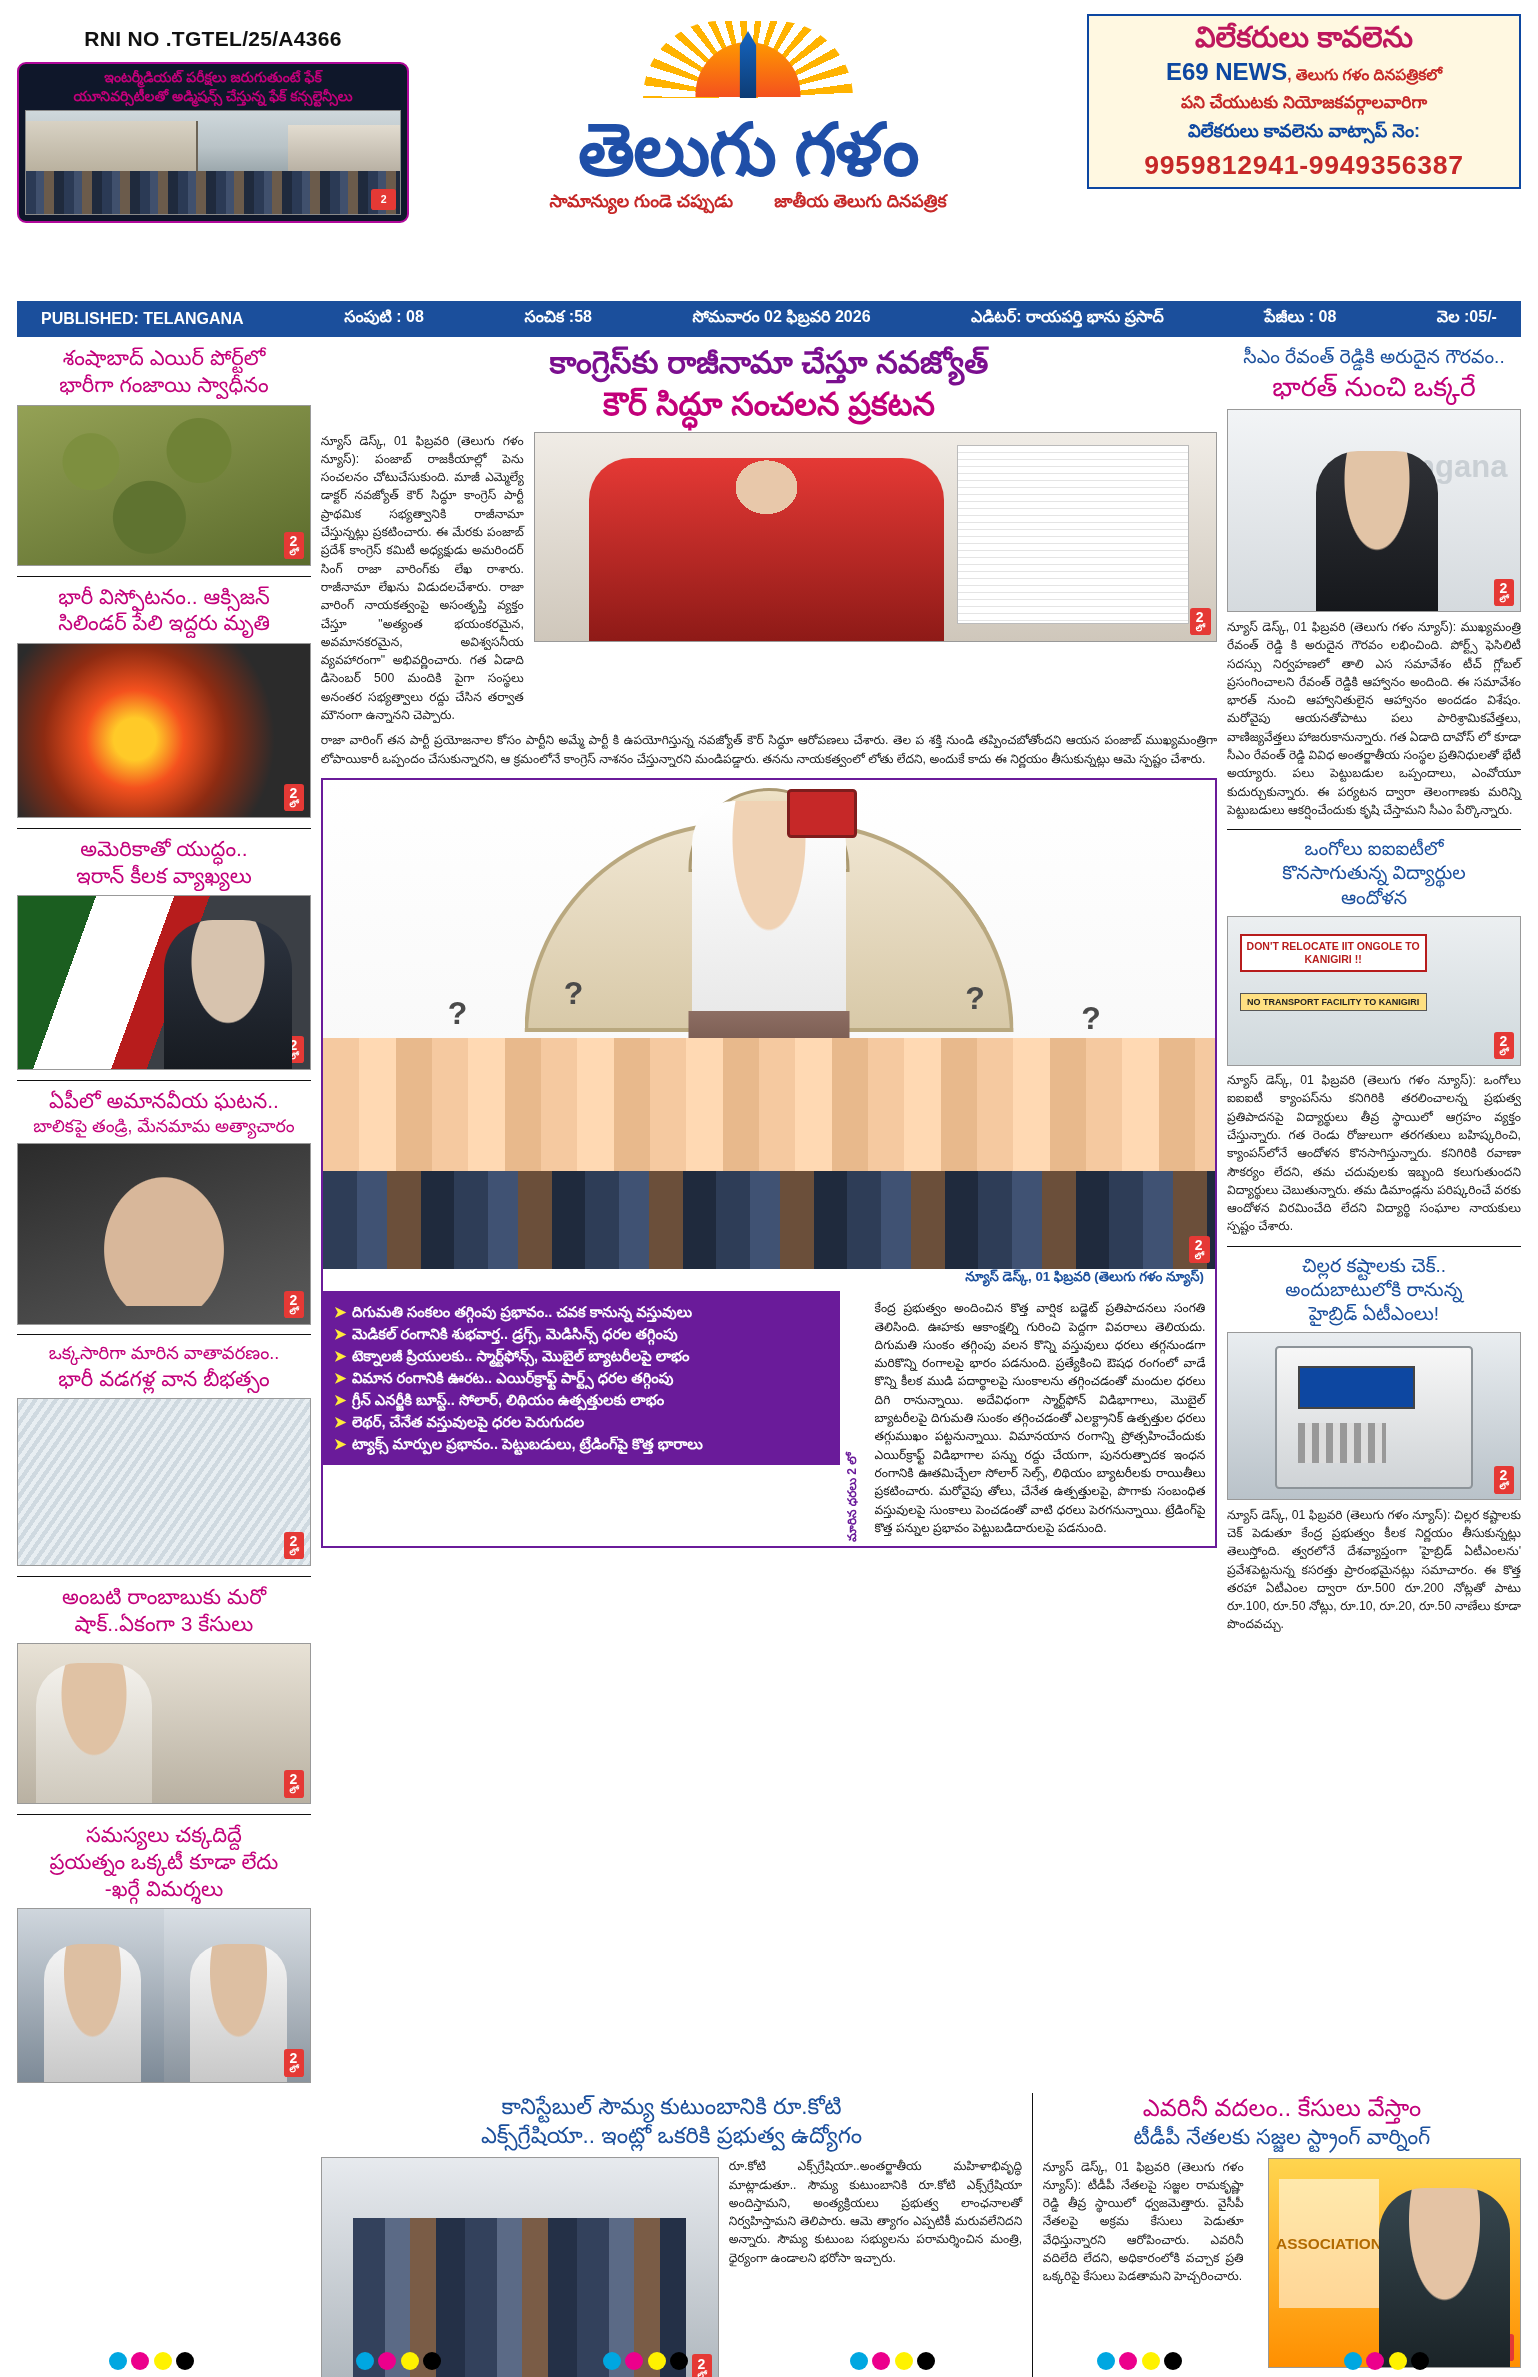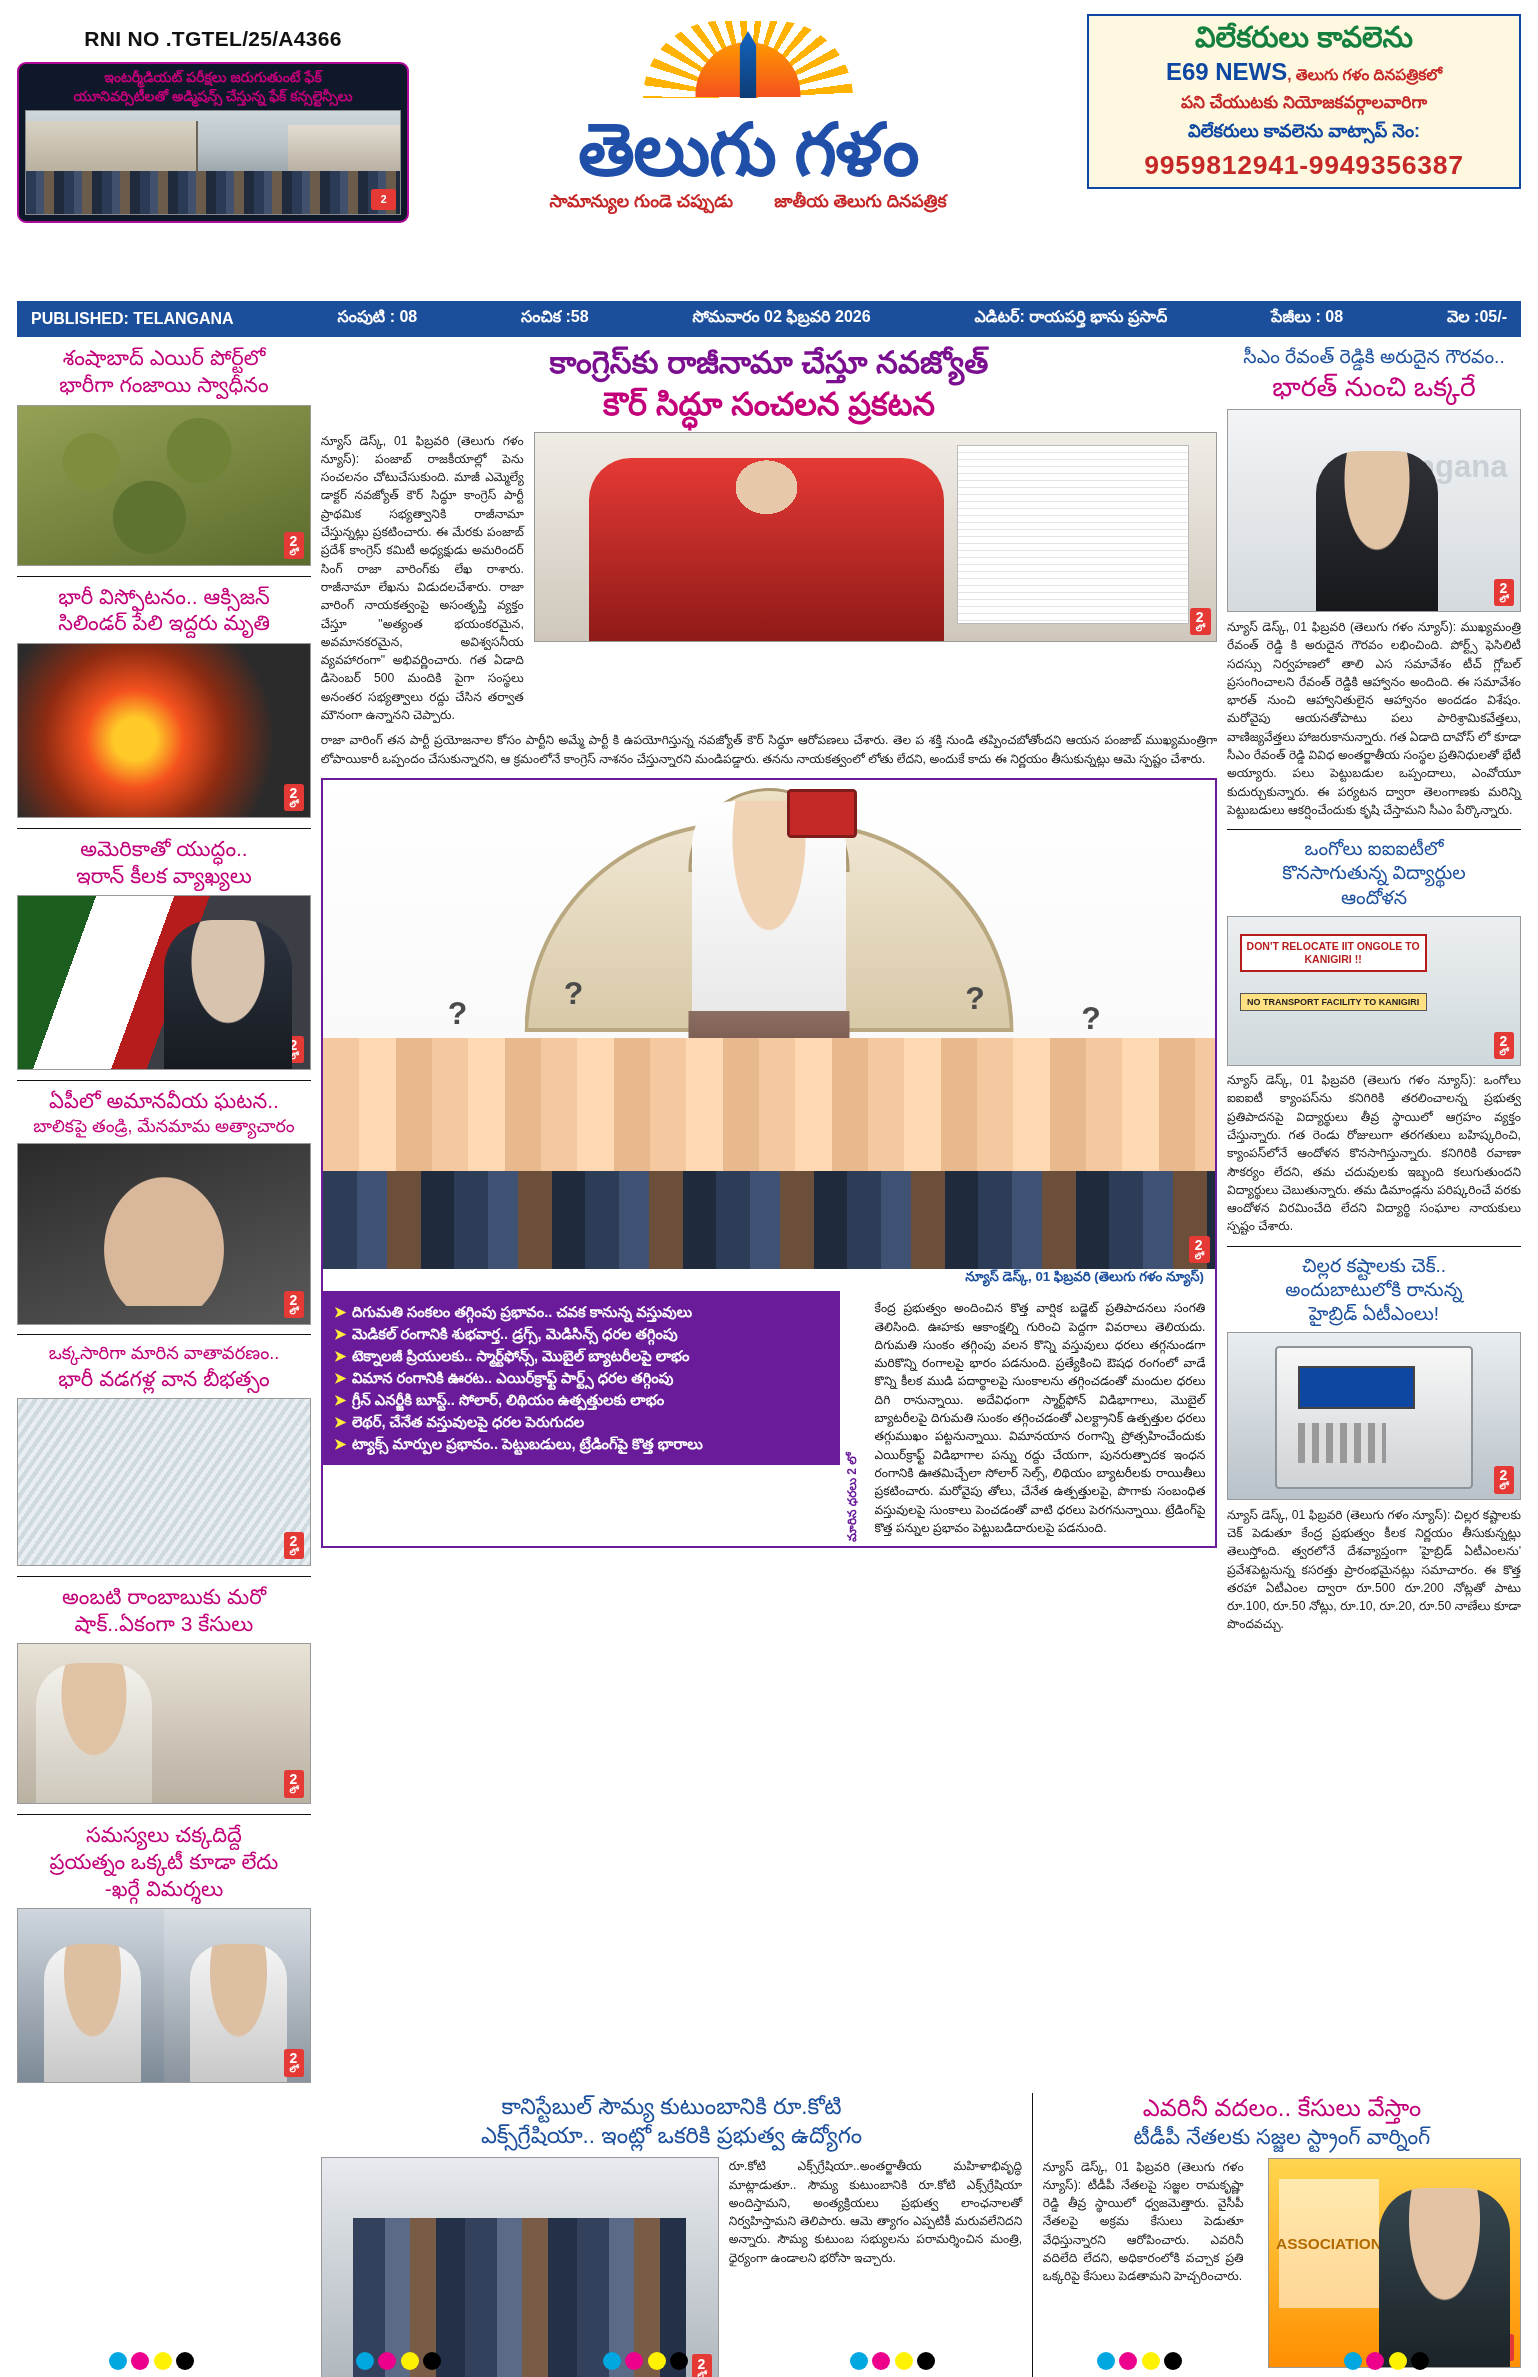--- a/index.html
+++ b/index.html
@@ -37,30 +37,30 @@
       border-radius:105px 105px 0 0; }
   .sun .disc { position:absolute; left:50%; top:28px; transform:translateX(-50%); width:105px; height:55px;
       background:linear-gradient(180deg,#ff9800,#f4511e); border-radius:56px 56px 0 0; }
   .sun .pen { position:absolute; left:50%; top:17px; transform:translateX(-50%); width:17px; height:67px;
       background:linear-gradient(180deg,#1565c0,#0d3c75); clip-path:polygon(50% 0%,100% 22%,100% 100%,0 100%,0 22%); }
   .mast-title { font-size:73px; font-weight:bold; color:#1f4fa8; line-height:0.95; letter-spacing:-1.4px;
       font-family:"Liberation Sans", sans-serif; margin-top:-4.2px; }
   .mast-sub { display:flex; justify-content:center; gap:41px; margin-top:7px; font-size:17.5px; color:#c62828; font-weight:bold; }
 
   .mast-right { width:434px; border:2.8px double #0d47a1; background:#fff8e1; padding:5.6px 7px; text-align:center; }
-  .mr1 { font-size:29px; font-weight:bold; color:#15803d; line-height:1.1; }
+  .mr1 { font-size:29px; font-weight:bold; color:#be185d; line-height:1.1; }
   .mr2 { font-size:24px; font-weight:bold; color:#0d47a1; margin-top:4.2px; }
   .mr2 small { font-size:15.4px; color:#c62828; font-weight:bold; }
   .mr3 { font-size:17px; color:#c62828; font-weight:bold; margin-top:5.6px; line-height:1.35; }
   .mr4 { font-size:18px; color:#0d47a1; font-weight:bold; margin-top:5.6px; }
   .mr5 { font-size:26.6px; font-weight:bold; color:#c62828; margin-top:4.2px; letter-spacing:0.7px; }
 
   
   .infobar { margin-top:7px; background:#1b4f9c; color:#fff; font-size:16px; font-weight:bold;
-      display:flex; align-items:center; justify-content:space-between; padding:7px 14px; }
+      display:flex; align-items:center; justify-content:space-between; padding:7px 24px; }
   .infobar span { white-space:nowrap; }
 
   
   .columns { display:flex; gap:9.8px; margin-top:8.4px; }
   .col-left { width:294px; }
   .col-mid { flex:1; }
   .col-right { width:294px; }
 
   .hl { color:#c2007a; font-weight:normal; font-size:21px; line-height:1.28; text-align:center; }
   .hl-blue { color:#1b4f9c; }

